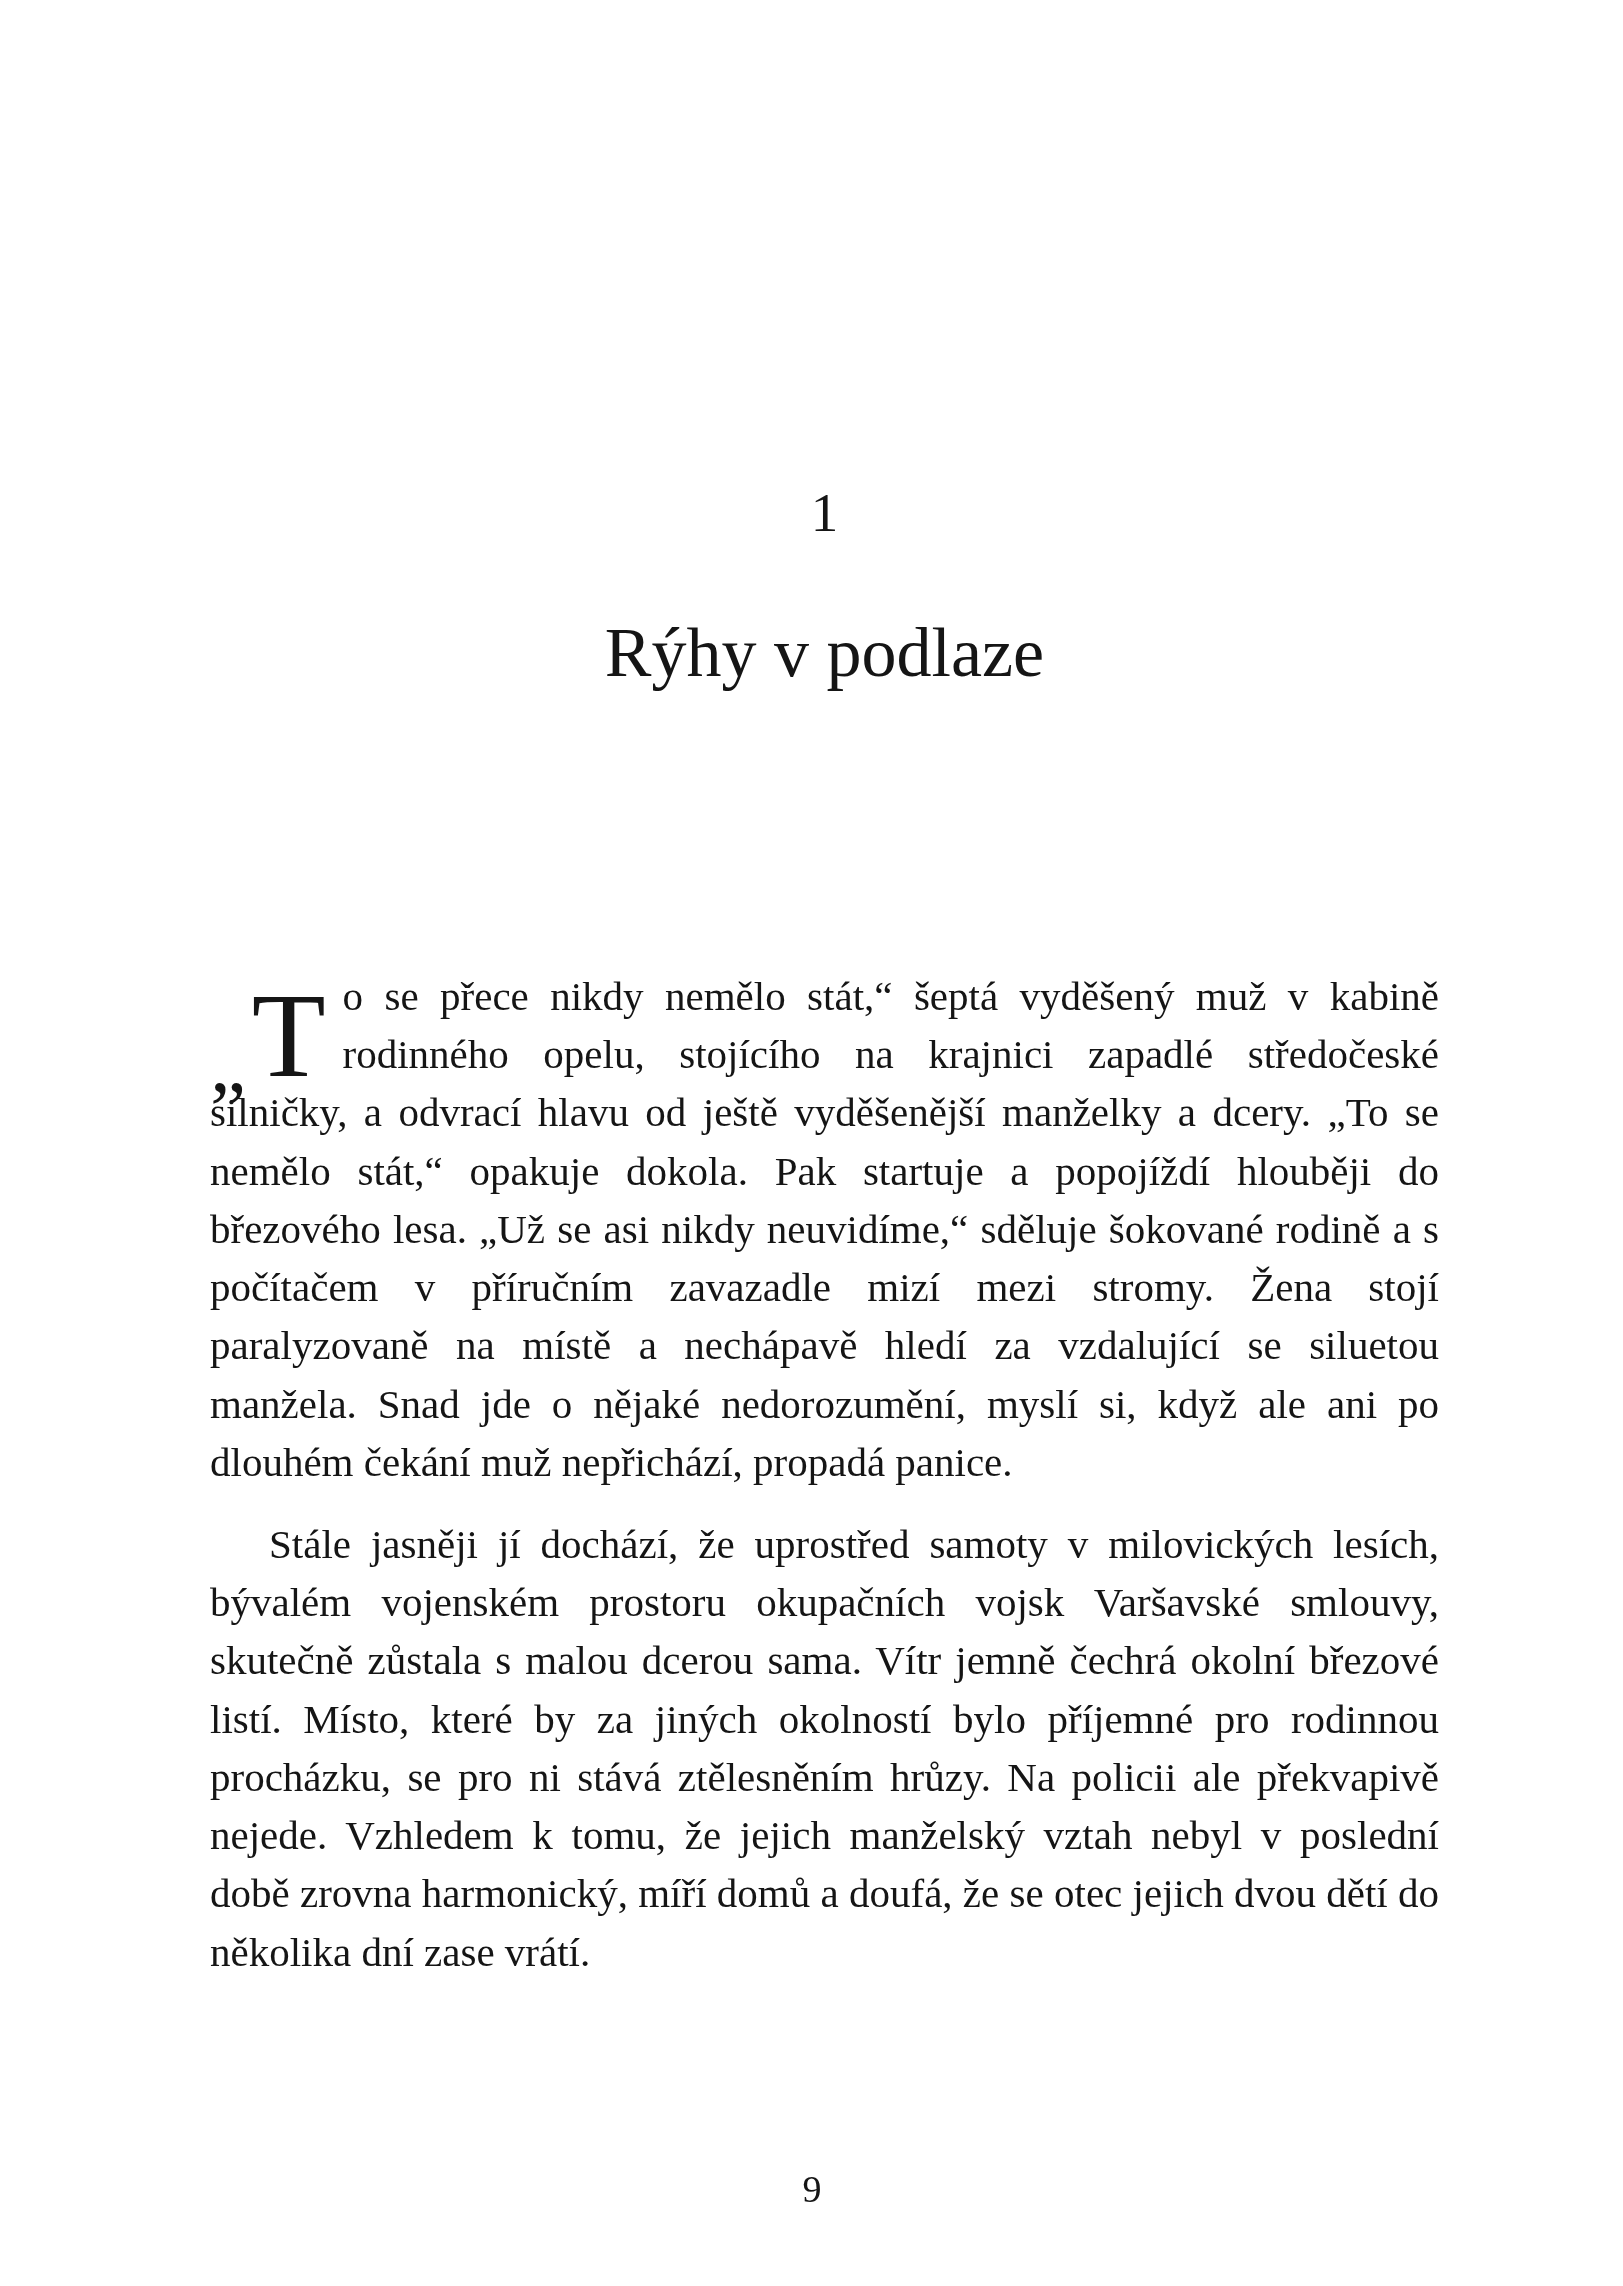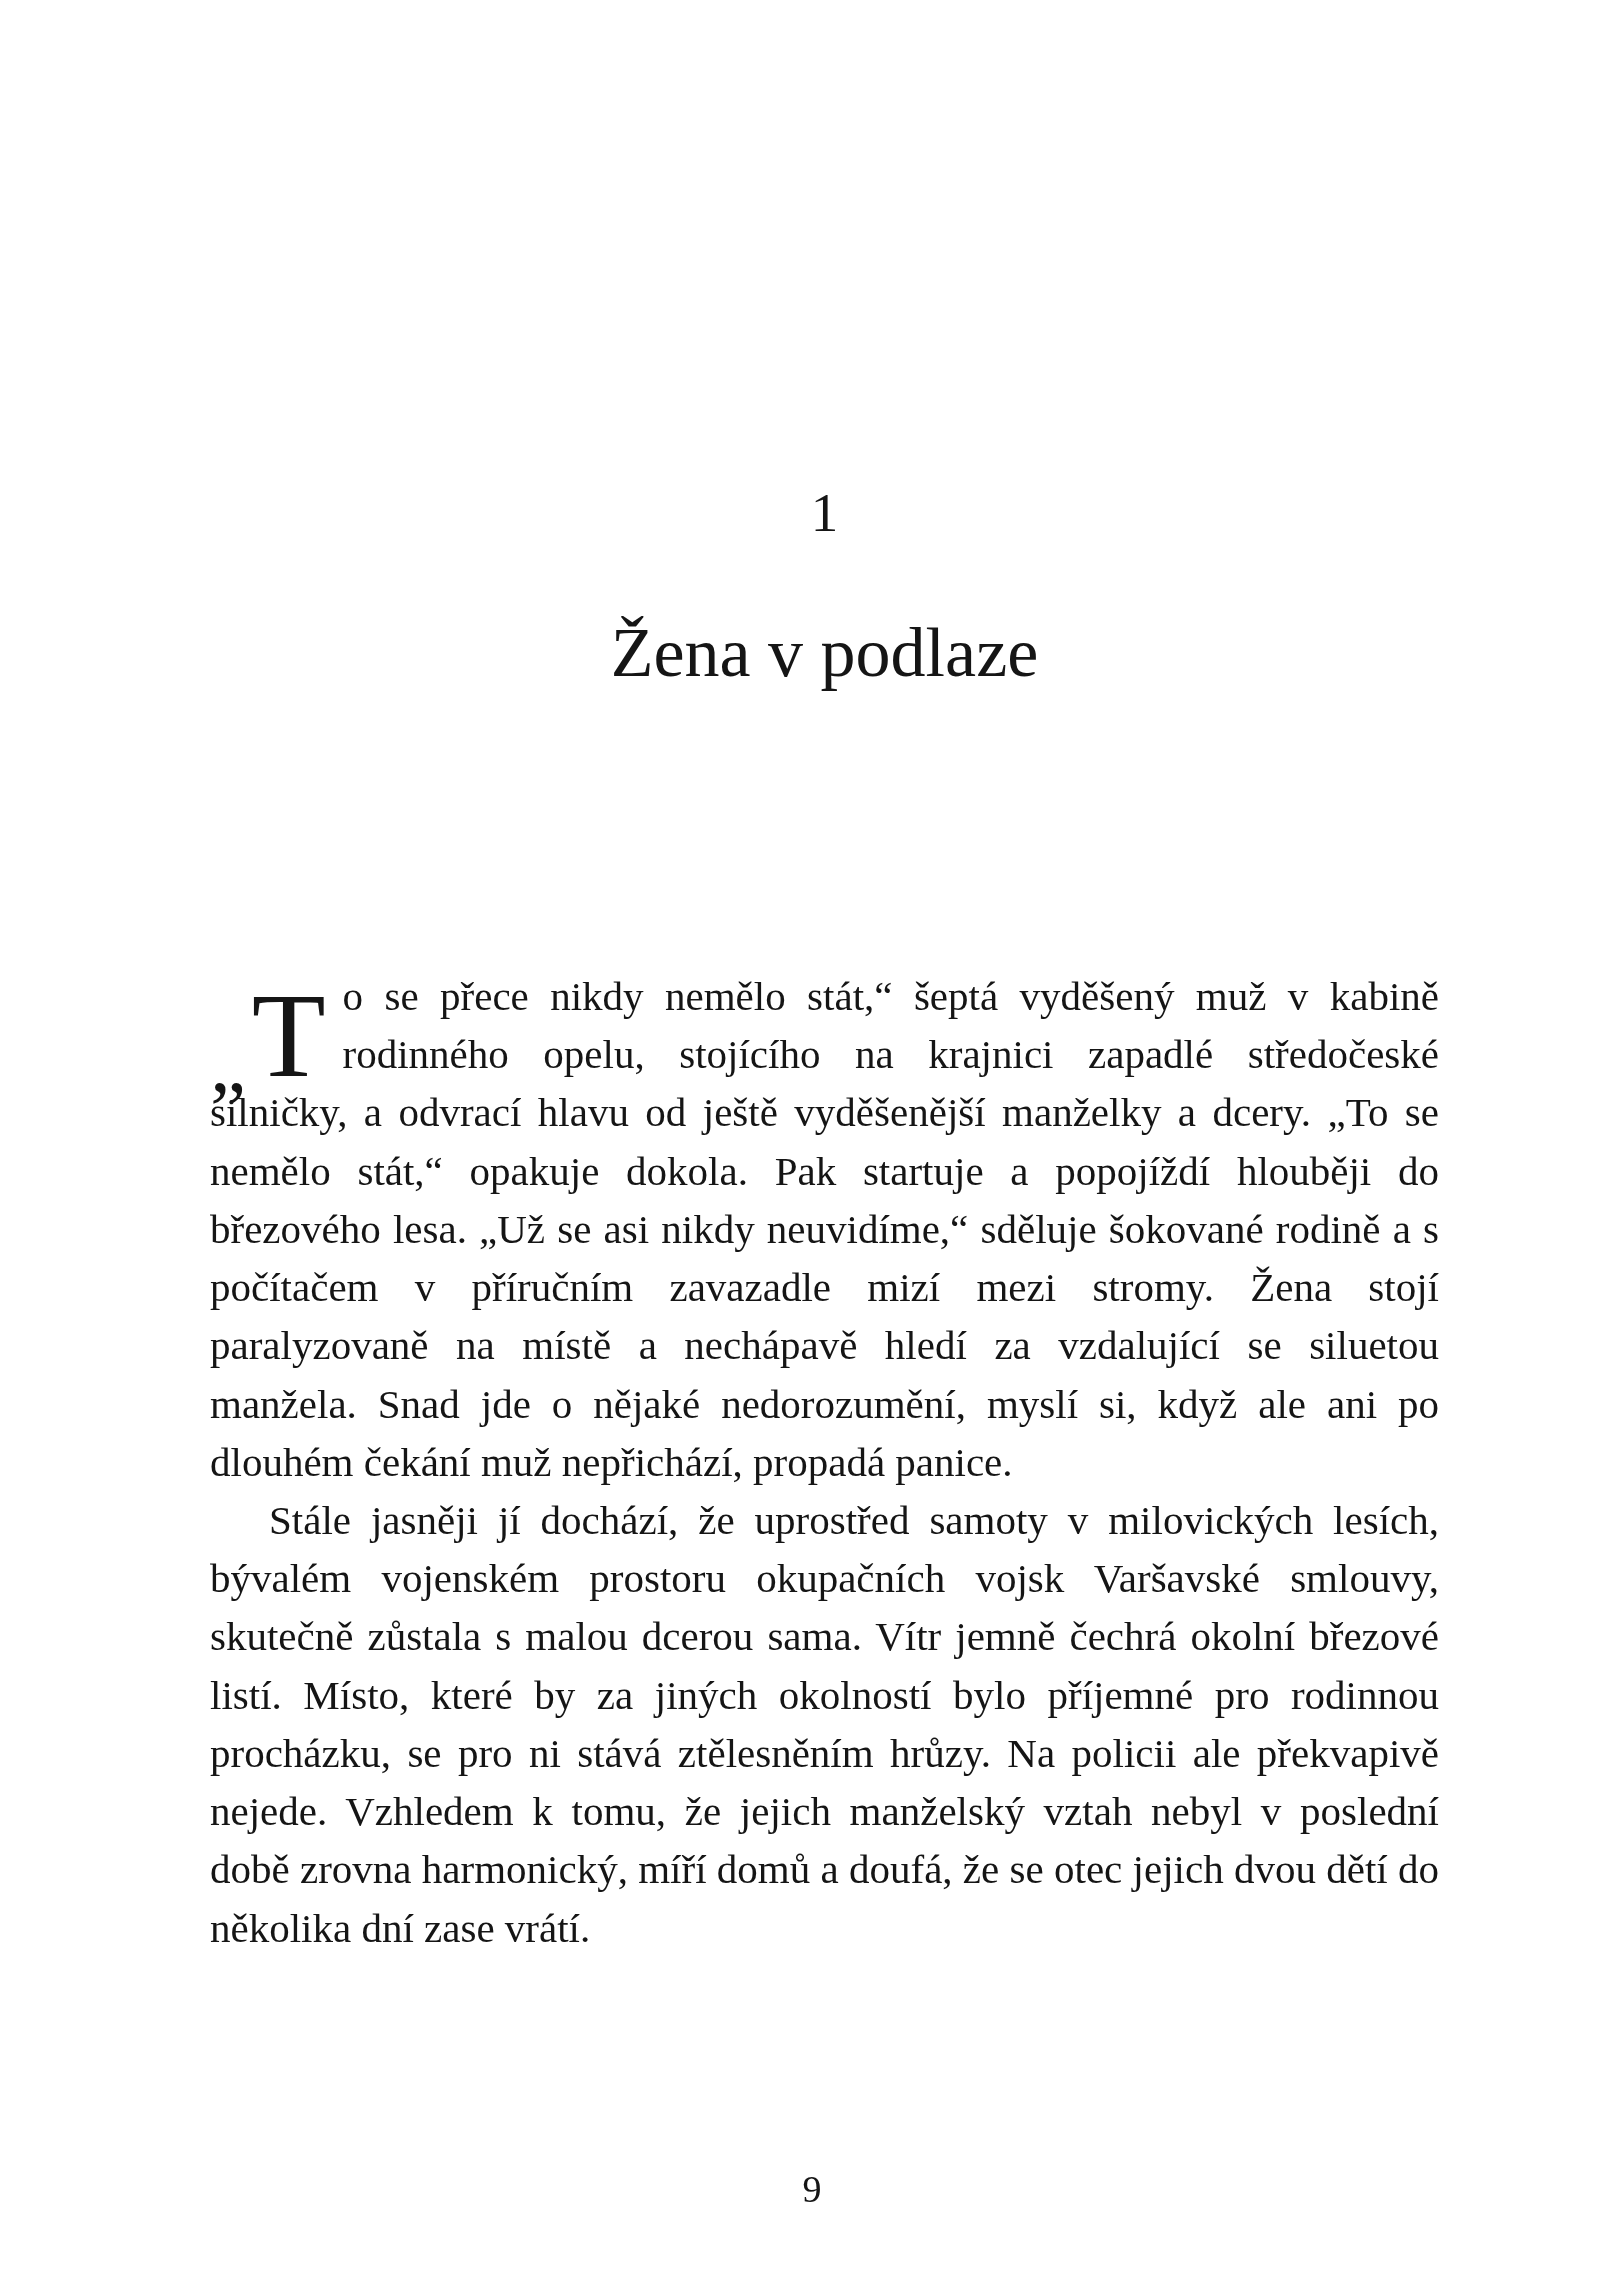--- a/index.html
+++ b/index.html
@@ -37,20 +37,21 @@
     margin-top: 276px;
     font-size: 41px;
     line-height: 1.42;
     text-align: justify;
   }
   .paragraph {
     margin: 0;
   }
   .paragraph.indent {
     text-indent: 59px;
+    margin-top: 24px;
   }
   .dropcap-group {
     float: left;
     height: 110px;
     margin: 3.8px 17px 0 0;
     display: flex;
     align-items: flex-end;
     white-space: nowrap;
   }
   .open-quote {
@@ -73,21 +74,21 @@
     line-height: 1;
   }
 </style>
 </head>
 <body>
 
 <div class="page">
 
   <div class="chapter-number">1</div>
 
-  <h1 class="chapter-title">Žena v podlaze</h1>
+  <h1 class="chapter-title">Rýhy v podlaze</h1>
 
   <div class="body-text">
 
     <p class="paragraph first">
       <span class="dropcap-group">
         <span class="open-quote">„</span>
         <span class="dropcap-letter">T</span>
       </span>
       <span>o se přece nikdy nemělo stát,“ šeptá vyděšený muž v kabině rodinného opelu, stojícího na krajnici zapadlé středočeské silničky, a odvrací hlavu od ještě vyděšenější manželky a dcery. „To se nemělo stát,“ opakuje dokola. Pak startuje a popojíždí hlouběji do březového lesa. „Už se asi nikdy neuvidíme,“ sděluje šokované rodině a s počítačem v příručním zavazadle mizí mezi stromy. Žena stojí paralyzovaně na místě a nechápavě hledí za vzdalující se siluetou manžela. Snad jde o nějaké nedorozumění, myslí si, když ale ani po dlouhém čekání muž nepřichází, propadá panice.</span>
     </p>

